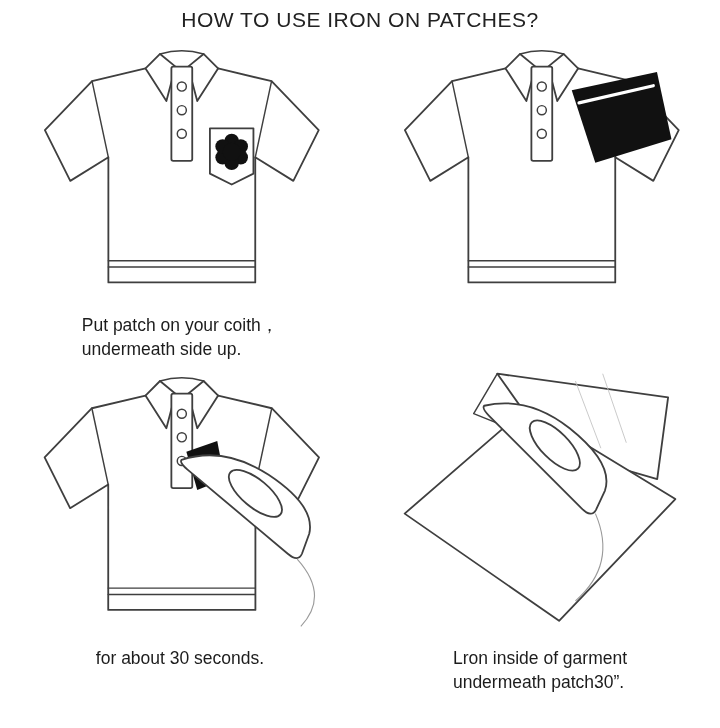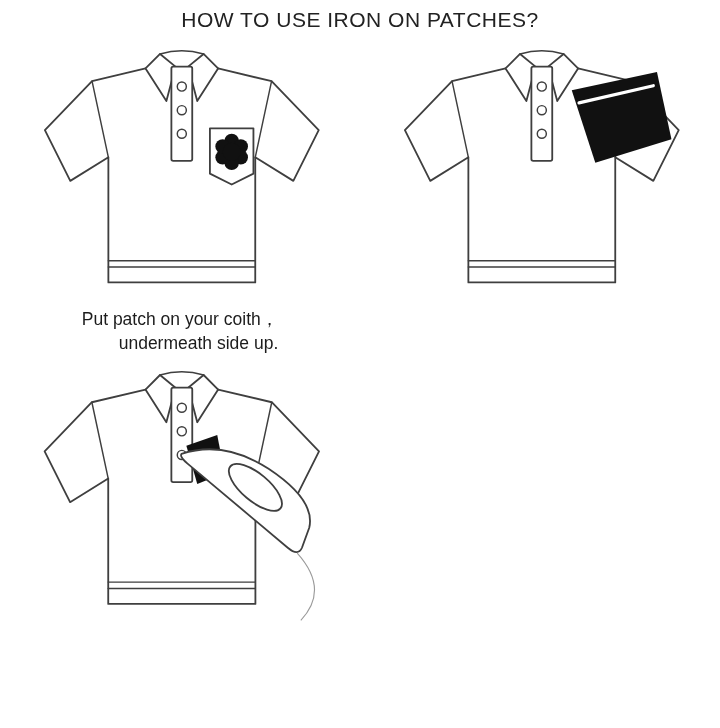--- a/index.html
+++ b/index.html
@@ -24,25 +24,25 @@
     margin-top:2px;
   }
   .panel{
     display:flex;
     flex-direction:column;
     align-items:center;
     justify-content:flex-start;
   }
   .panel svg{display:block;}
   .caption{
-    text-align:right;
+    text-align:left;
     font-size:17.5px;
     line-height:1.35;
     color:var(--text);
-    margin-top:2px;
+    margin-top:8px;
   }
   
   .ln{fill:#ffffff;stroke:var(--line);stroke-width:2;stroke-linejoin:round;}
   .st{fill:none;stroke:var(--line);stroke-width:1.6;stroke-linejoin:round;stroke-linecap:round;}
   .dk{fill:var(--patch);stroke:none;}
   .fold{fill:none;stroke:#ffffff;stroke-width:3.5;stroke-linecap:round;}
   .cord{fill:none;stroke:#9a9a9a;stroke-width:1.2;}
   .faint{fill:none;stroke:#c4c4c4;stroke-width:1;}
 </style>
 </head>
@@ -109,18 +109,38 @@
     <div class="panel">
       <svg width="300" height="278" viewBox="0 0 330 306">
         <use href="#polo-base"></use>
         <polygon class="dk" points="172,100 206,88 214,130 184,142"></polygon>
         <g transform="translate(205,60) rotate(40)">
           <use href="#iron-shape"></use>
         </g>
         <path class="cord" d="M294 218 Q330 258 298 292"></path>
       </svg>
       <div class="caption">
+        <div>for about 30 seconds.</div>
       </div>
     </div>
 
+    <div class="panel">
+      <svg width="300" height="278" viewBox="0 0 330 306">
+        <g>
+          <polygon class="ln" points="118,14 306,40 294,130 176,96"></polygon>
+          <path class="st" d="M118 14 L92 58 L152 82"></path>
+          <path class="faint" d="M204 22 L232 96"></path>
+          <path class="faint" d="M234 14 L260 90"></path>
+        </g>
+        <polygon class="ln" points="16,168 186,286 314,152 150,52"></polygon>
+        <g transform="translate(146,4) rotate(45)">
+          <use href="#iron-shape"></use>
+        </g>
+        <path class="cord" d="M226 168 Q250 224 204 264"></path>
+      </svg>
+      <div class="caption">
+        <div>Lron inside of garment</div>
+        <div>undermeath patch30”.</div>
+      </div>
+    </div>
 
   </div>
 </div>
 
 </body></html>

